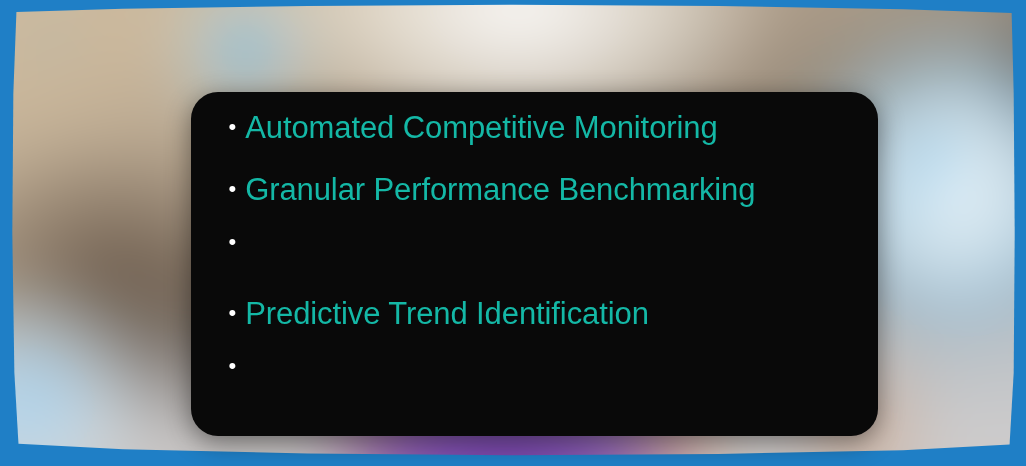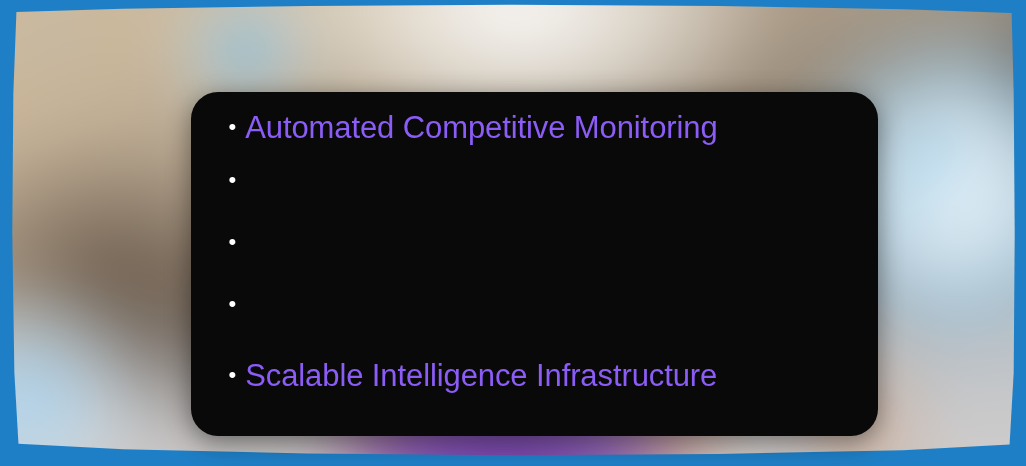--- a/index.html
+++ b/index.html
@@ -125,21 +125,21 @@
   .dot {
     color: #ffffff;
     font-size: 22px;
     line-height: 1;
     margin-right: 9px;
     flex: none;
     transform: translateY(-4px);
   }
 
   .bullet-text {
-    color: #8b5cf6;
+    color: #14b8a6;
     font-family: "Liberation Sans", sans-serif;
     font-size: 31px;
     font-weight: 500;
     letter-spacing: -0.1px;
     white-space: nowrap;
     line-height: 1.1;
   }
 </style>
 </head>
 <body>
@@ -158,38 +158,39 @@
       <div class="bullet-row">
         <div class="bullet-inner">
           <span class="dot">•</span>
           <span class="bullet-text">Automated Competitive Monitoring</span>
         </div>
       </div>
 
       <div class="bullet-row">
         <div class="bullet-inner">
           <span class="dot">•</span>
+          <span class="bullet-text">Granular Performance Benchmarking</span>
         </div>
       </div>
 
       <div class="bullet-row">
         <div class="bullet-inner">
           <span class="dot">•</span>
         </div>
       </div>
 
       <div class="bullet-row">
         <div class="bullet-inner">
           <span class="dot">•</span>
+          <span class="bullet-text">Predictive Trend Identification</span>
         </div>
       </div>
 
       <div class="bullet-row">
         <div class="bullet-inner">
           <span class="dot">•</span>
-          <span class="bullet-text">Scalable Intelligence Infrastructure</span>
         </div>
       </div>
 
     </div>
   </div>
 
 </div>
 
 </body></html>

